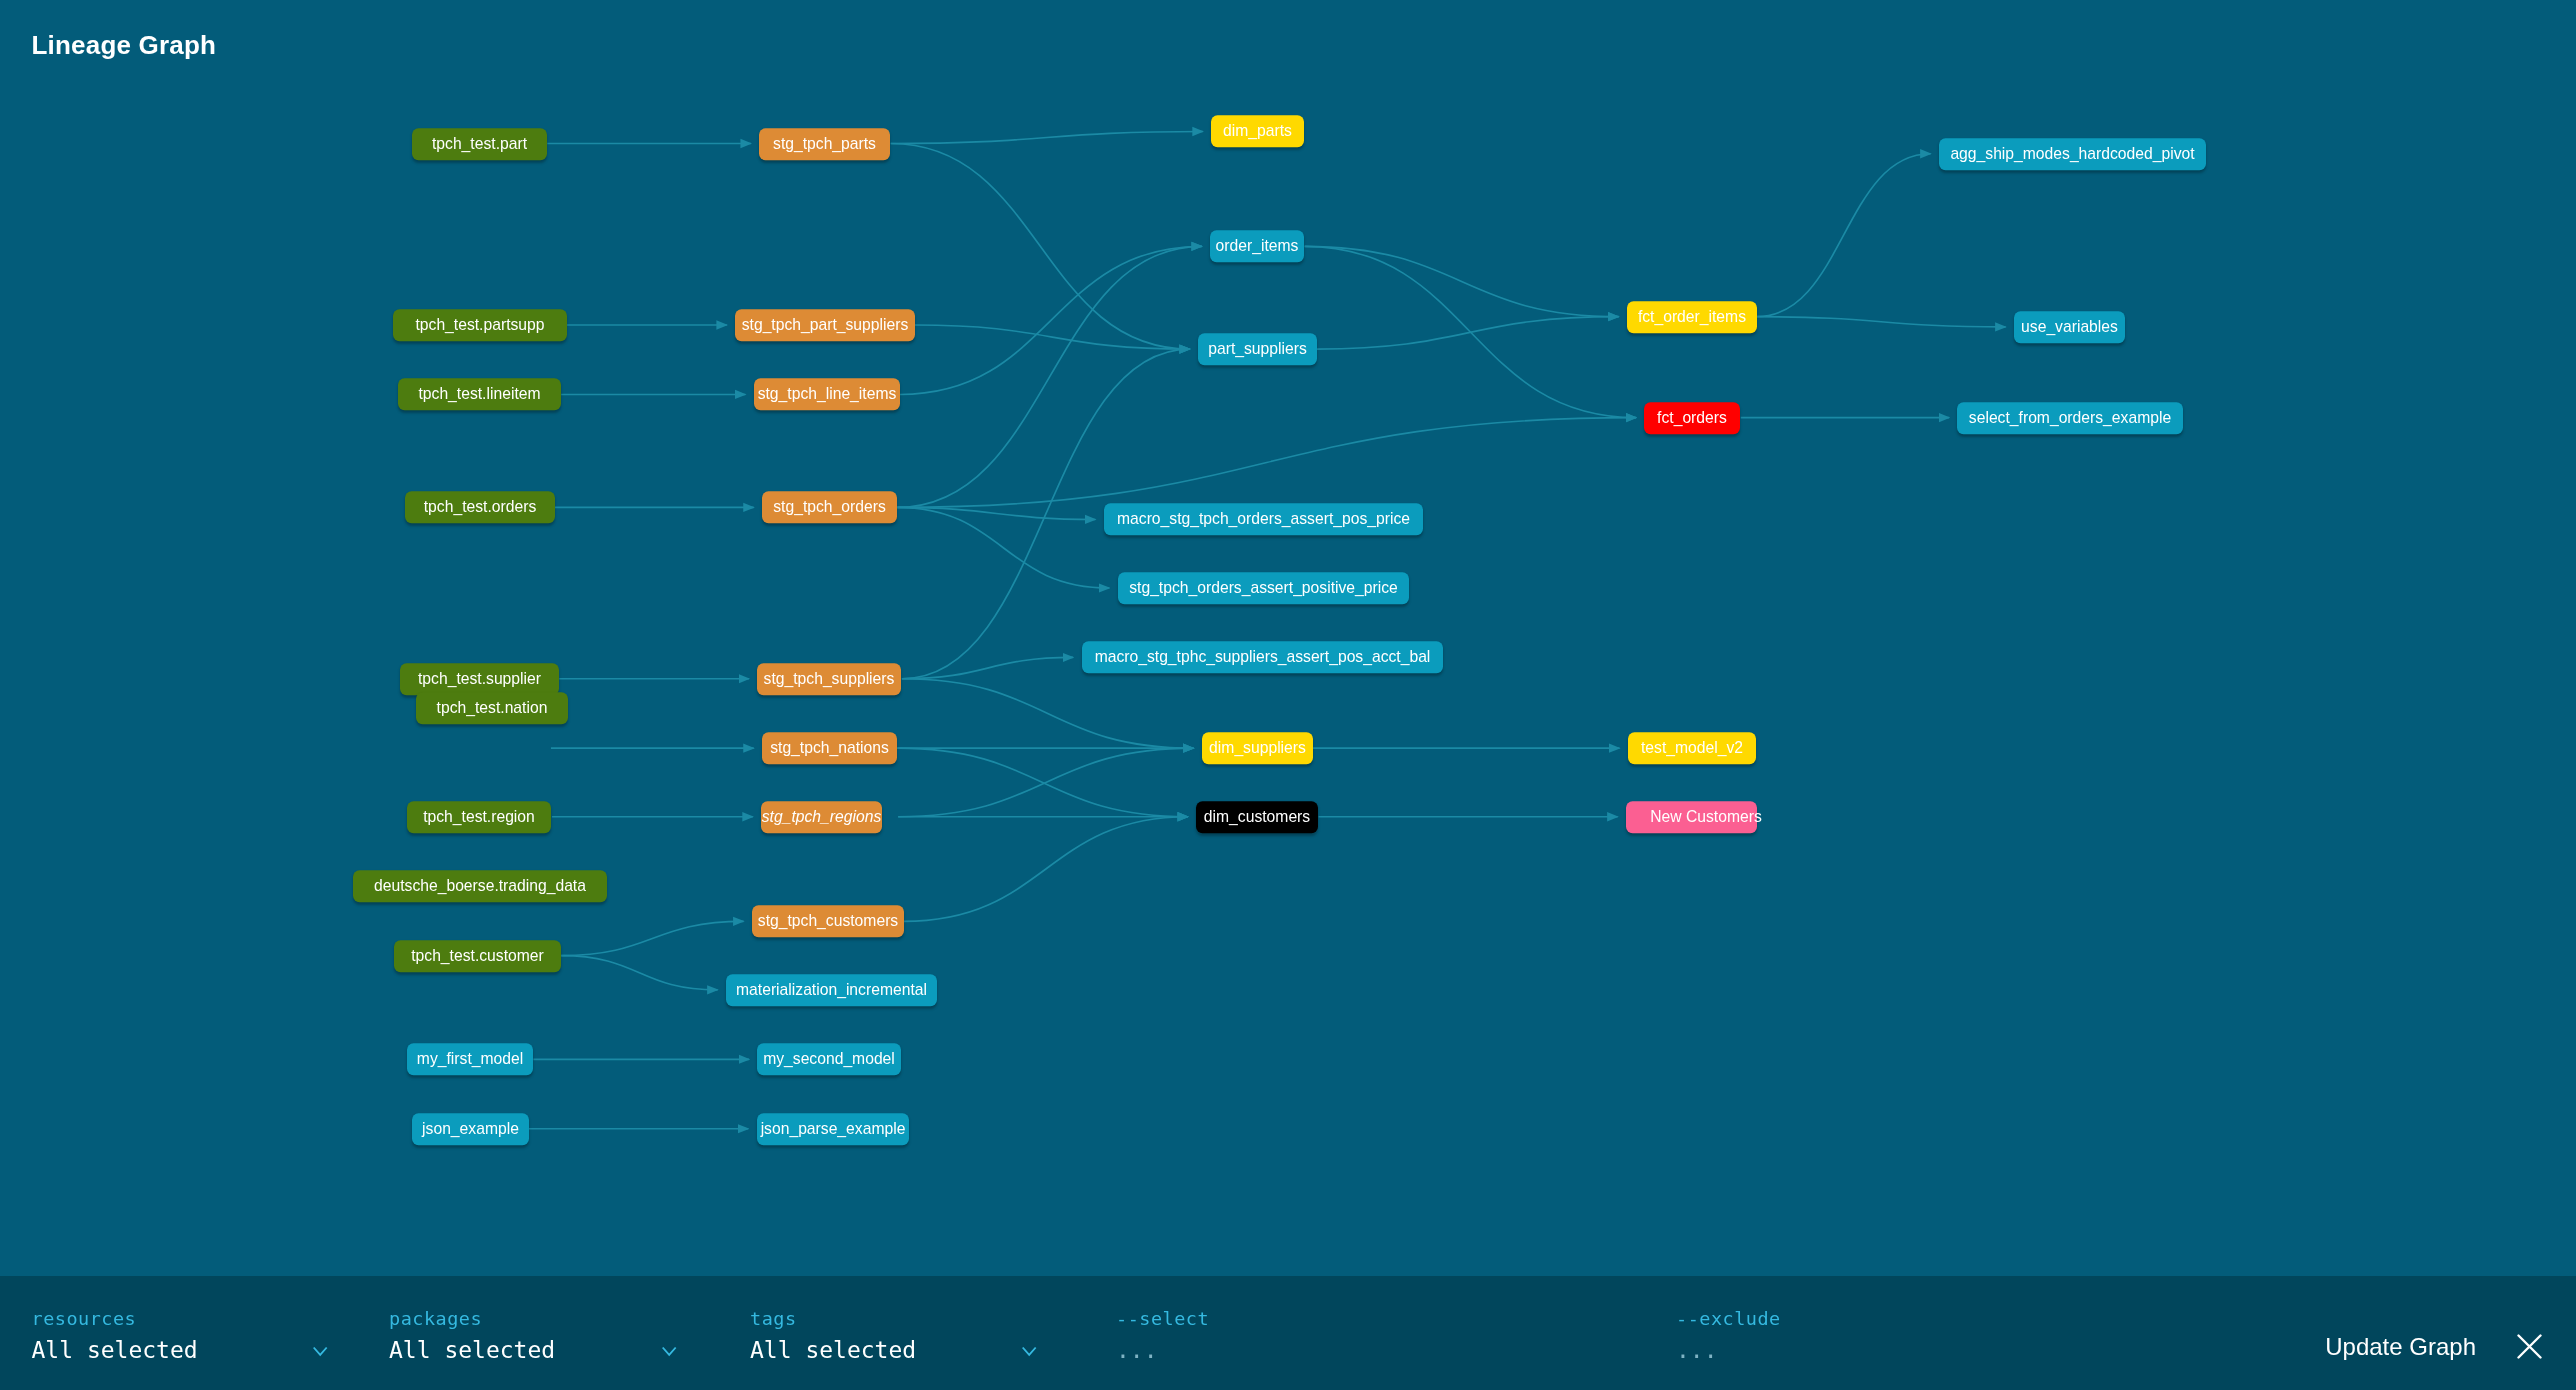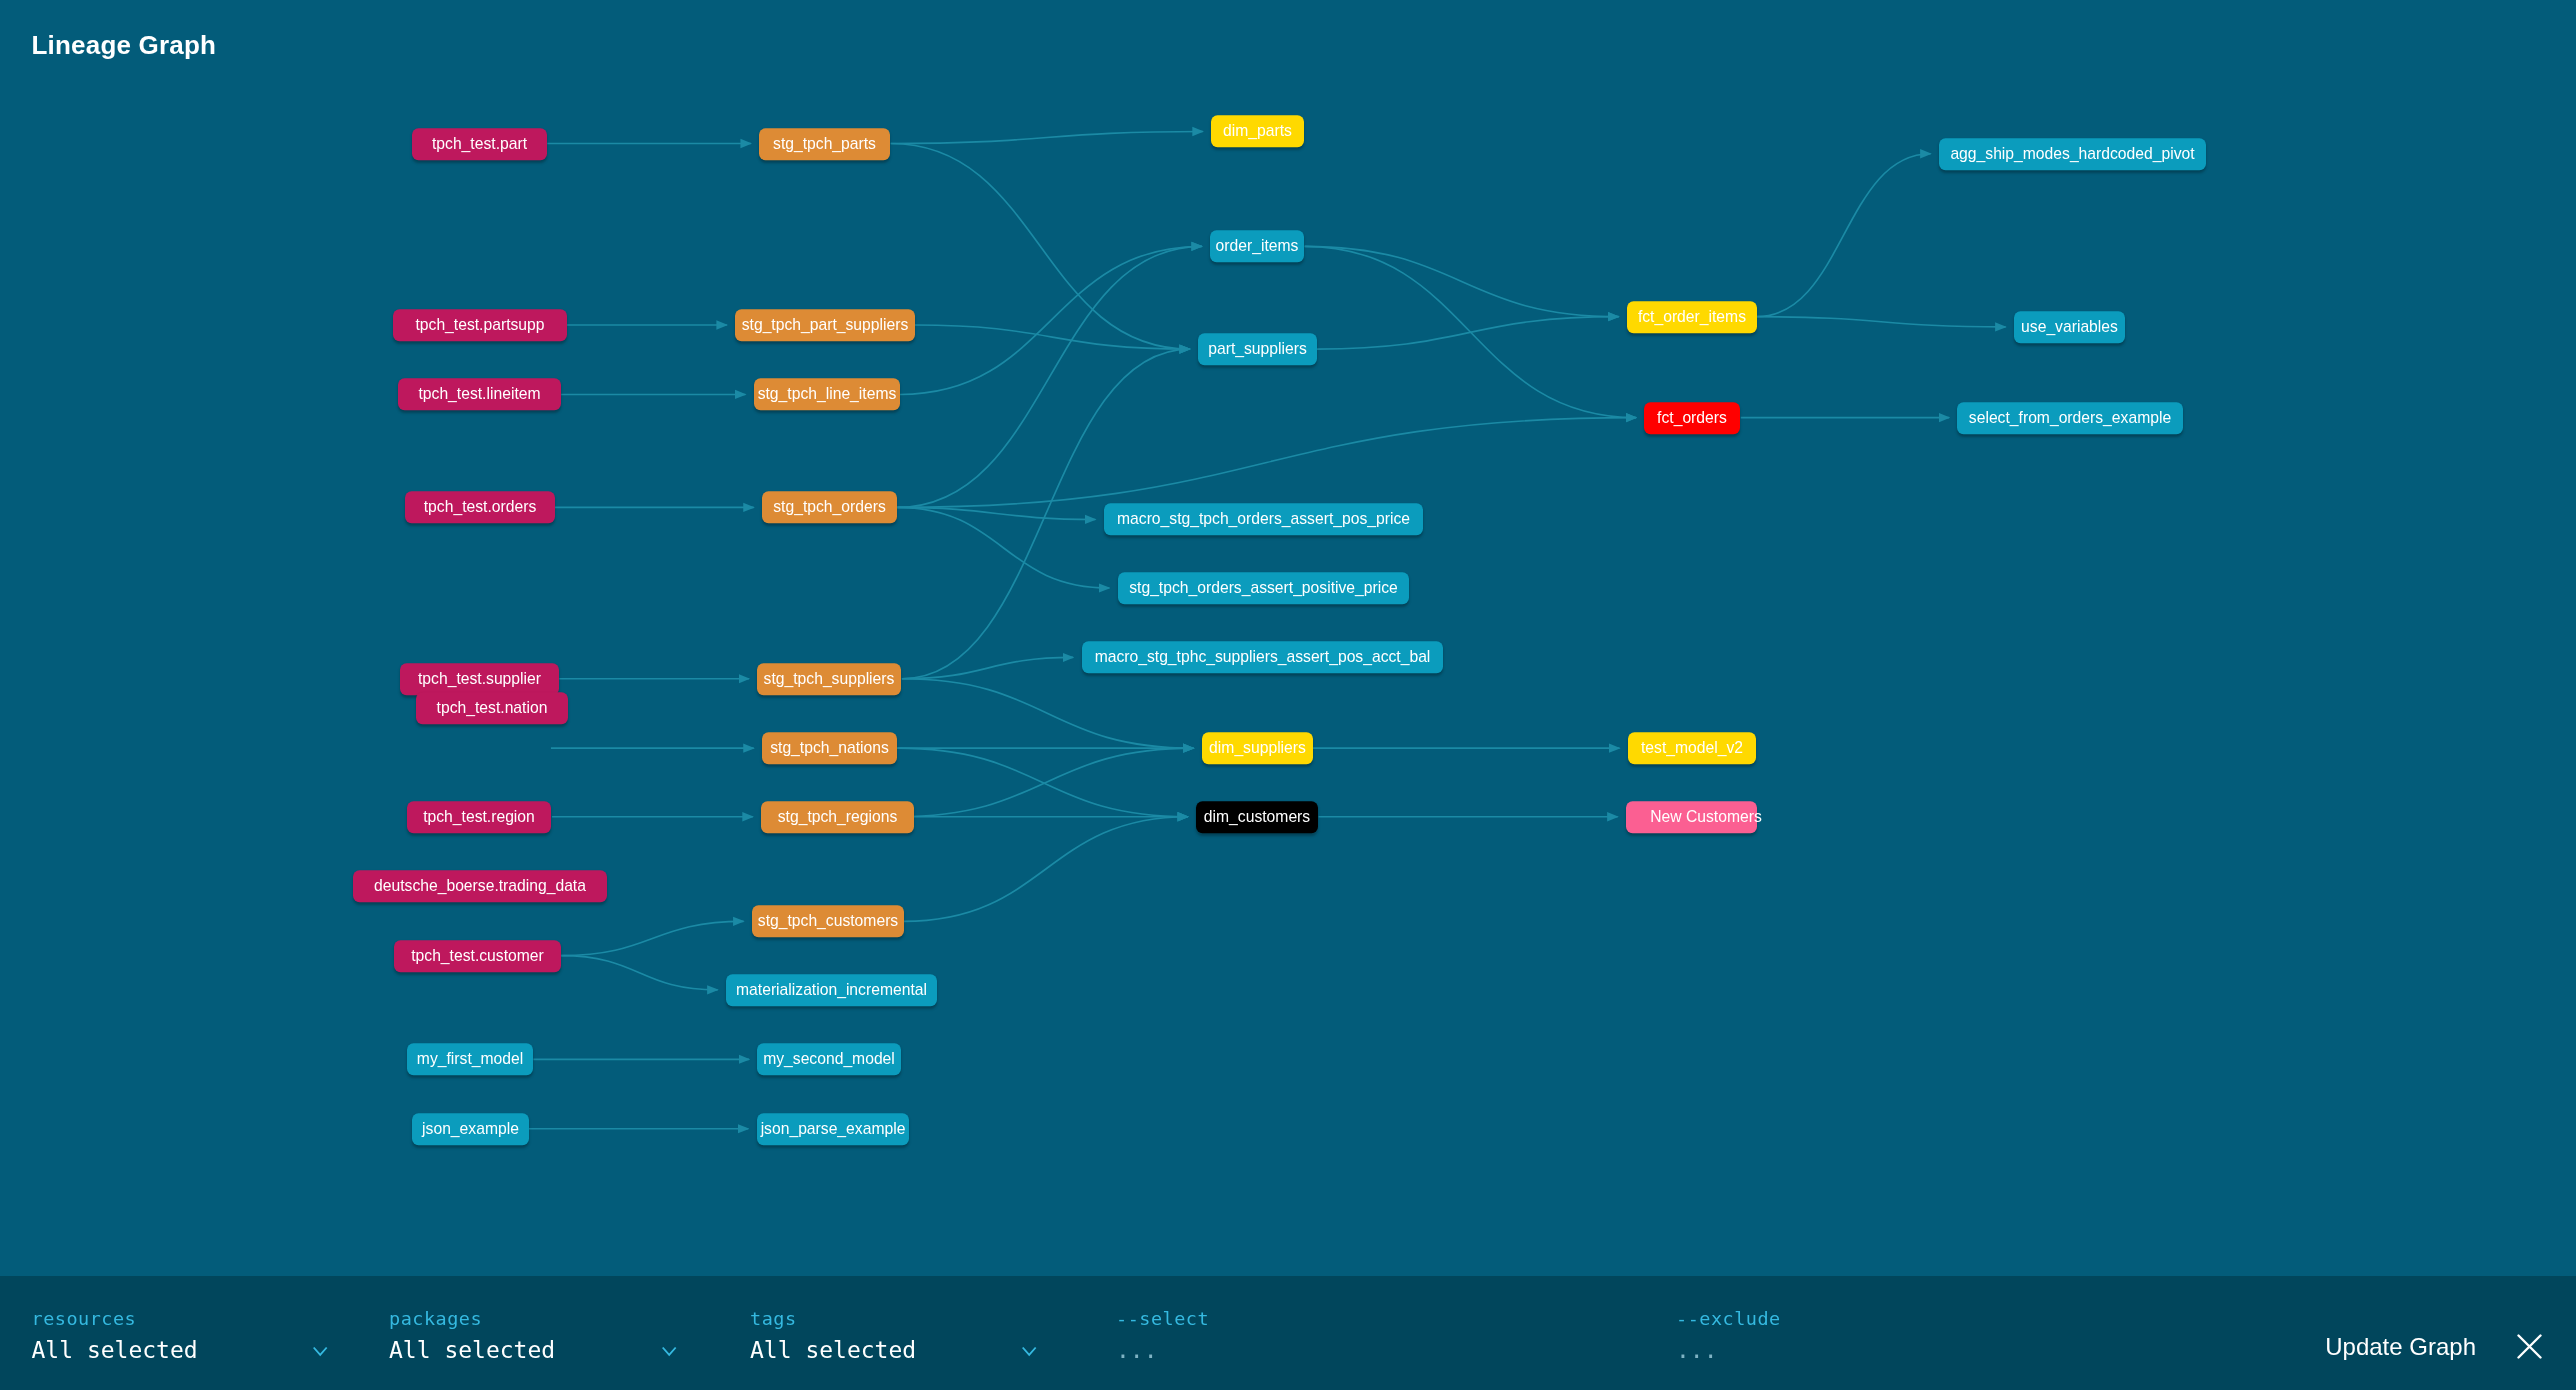--- a/index.html
+++ b/index.html
@@ -44,21 +44,21 @@
     padding: 0 11px;
     border-radius: 6.5px;
     color: #ffffff;
     font-size: 15.7px;
     line-height: 1;
     white-space: nowrap;
     box-shadow: 0 1.9px 2.8px rgba(0,0,0,0.28);
     cursor: pointer;
     transform: translateY(-50%);
   }
-  .graph-node.n-source { background: #be185d; }
+  .graph-node.n-source { background: #4d7c0f; }
   .graph-node.n-stg    { background: #dd8b35; }
   .graph-node.n-model  { background: #0b9cbd; }
   .graph-node.n-dim    { background: #ffd900; }
   .graph-node.n-err    { background: #ff0000; }
   .graph-node.n-black  { background: #000000; }
   .graph-node.n-pink   { background: #fb5f92; padding-left: 40px; }
 
   
   #control-bar {
     position: absolute;
@@ -228,21 +228,21 @@
         </div>
         <div class="graph-node n-dim" style="left: 1202px; top: 748px; width: 111px;">
           <span>dim_suppliers</span>
         </div>
         <div class="graph-node n-dim" style="left: 1628px; top: 748px; width: 128px;">
           <span>test_model_v2</span>
         </div>
         <div class="graph-node n-source" style="left: 407px; top: 817px; width: 144px;">
           <span>tpch_test.region</span>
         </div>
-        <div class="graph-node n-stg" style="left: 761px; top: 817px; width: 153px;">
+        <div class="graph-node n-stg" style="left: 761px; top: 817px; width: 121px; font-style: italic;">
           <span>stg_tpch_regions</span>
         </div>
         <div class="graph-node n-black" style="left: 1196px; top: 817px; width: 122px;">
           <span>dim_customers</span>
         </div>
         <div class="graph-node n-pink" style="left: 1626px; top: 817px; width: 131px;">
           <span>New Customers</span>
         </div>
         <div class="graph-node n-source" style="left: 353px; top: 886px; width: 254px;">
           <span>deutsche_boerse.trading_data</span>

